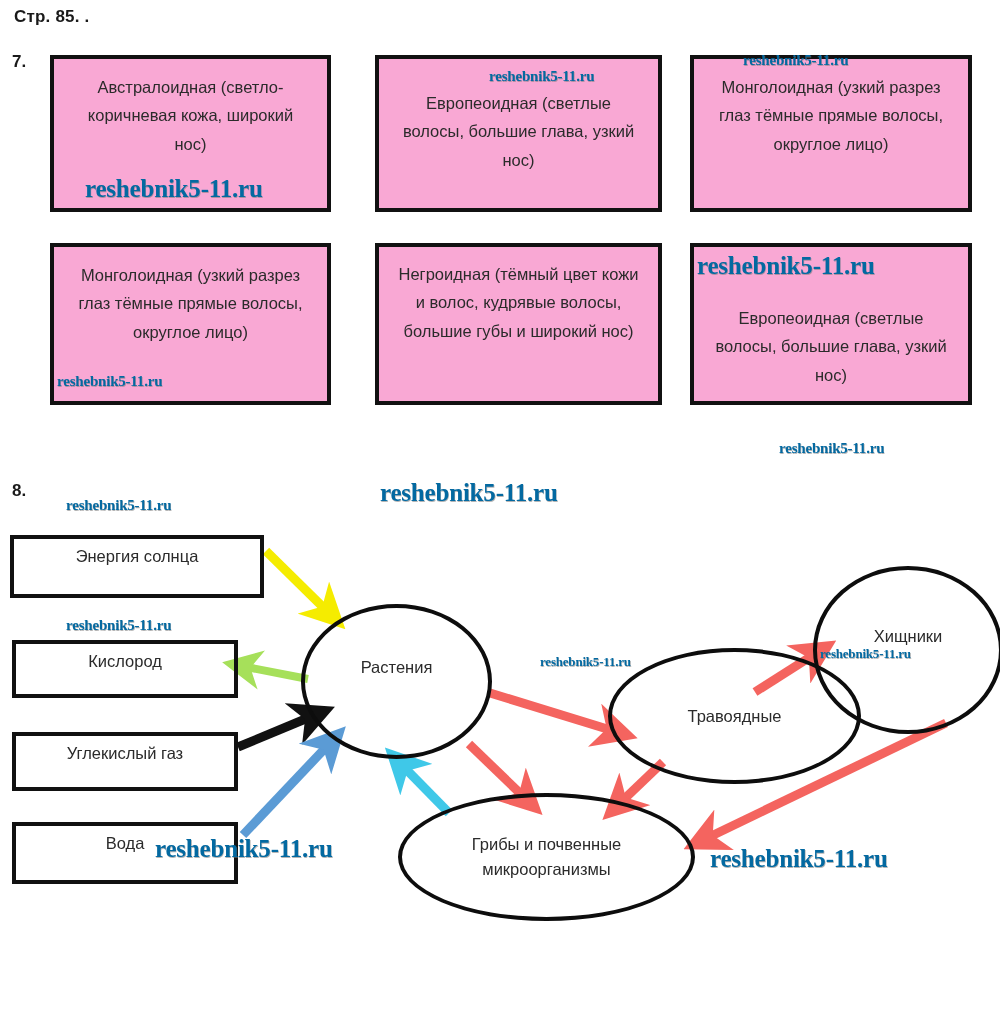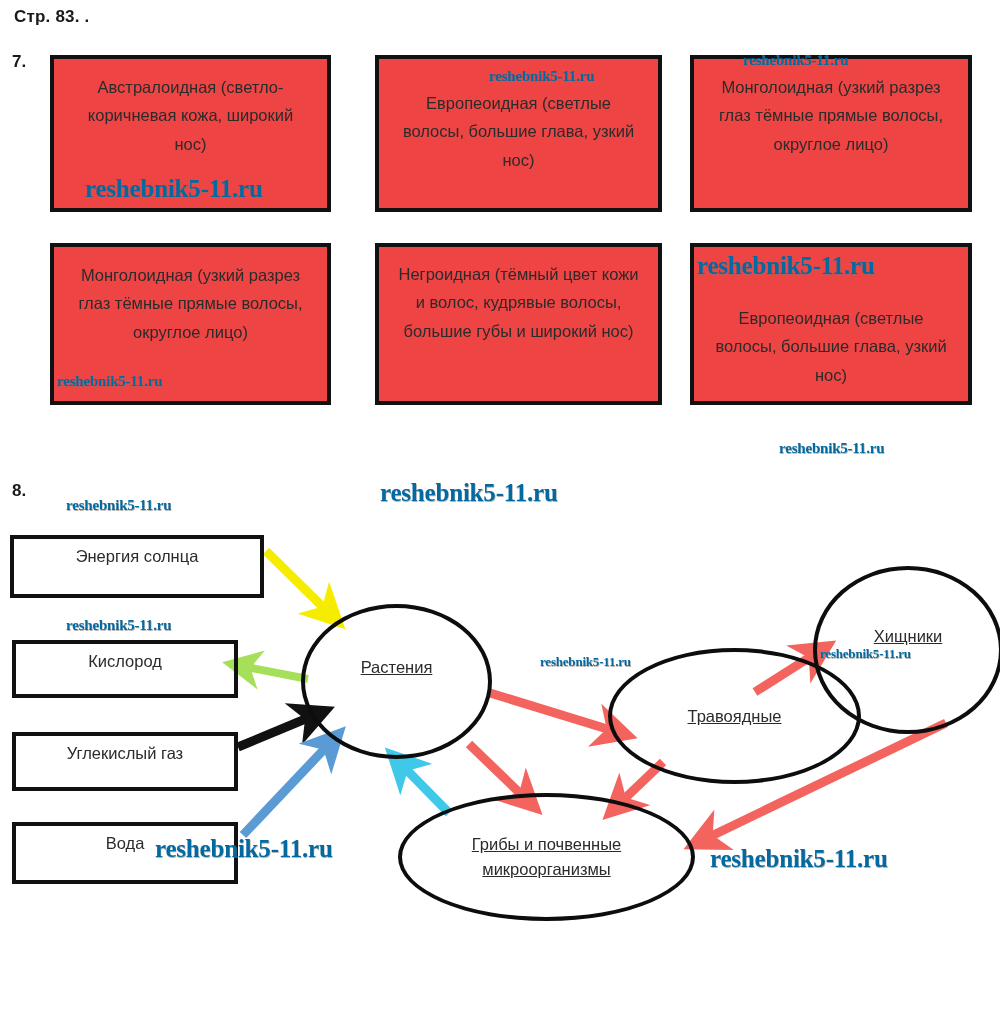--- a/index.html
+++ b/index.html
@@ -41,21 +41,21 @@
     font-weight: bold;
     color: #1a1a1a;
   }
   #task-7-num { left: 12px; top: 52px; }
   #task-8-num { left: 12px; top: 481px; }
 
   
   .race-box {
     position: absolute;
     border: 4px solid #111111;
-    background: #ef4444;
+    background: #f9a8d4;
     box-sizing: border-box;
     display: flex;
     align-items: flex-start;
     justify-content: center;
     text-align: center;
     font-size: 16.5px;
     line-height: 1.72;
     color: #2b2b2b;
     padding: 14px 16px 8px 16px;
     overflow: hidden;
@@ -88,21 +88,21 @@
     background: transparent;
     box-sizing: border-box;
     display: flex;
     align-items: center;
     justify-content: center;
     text-align: center;
     font-size: 16.5px;
     line-height: 1.5;
     color: #2b2b2b;
   }
-  .node .txt { display: block; padding: 0 10px; text-decoration: underline; }
+  .node .txt { display: block; padding: 0 10px; }
   .node.shift-up .txt { transform: translateY(-14px); }
 
   
   .wm {
     position: absolute;
     font-family: "Liberation Serif", serif;
     font-weight: bold;
     color: #0369a1;
     white-space: nowrap;
     letter-spacing: -0.2px;
@@ -116,21 +116,21 @@
     width: 1000px;
     height: 1034px;
     pointer-events: none;
   }
 </style>
 </head>
 <body>
 
 <div class="page">
 
-  <div class="page-header">Стр. 83. .</div>
+  <div class="page-header">Стр. 85. .</div>
 
   <div class="task-num" id="task-7-num">7.</div>
 
   <div class="race-box" style="left:50px; top:55px; width:281px; height:157px;">
     <span class="txt">Австралоидная (светло-коричневая кожа, широкий нос)</span>
   </div>
 
   <div class="race-box" style="left:375px; top:55px; width:287px; height:157px; padding-top:30px;">
     <span class="txt">Европеоидная (светлые волосы, большие глава, узкий нос)</span>
   </div>

